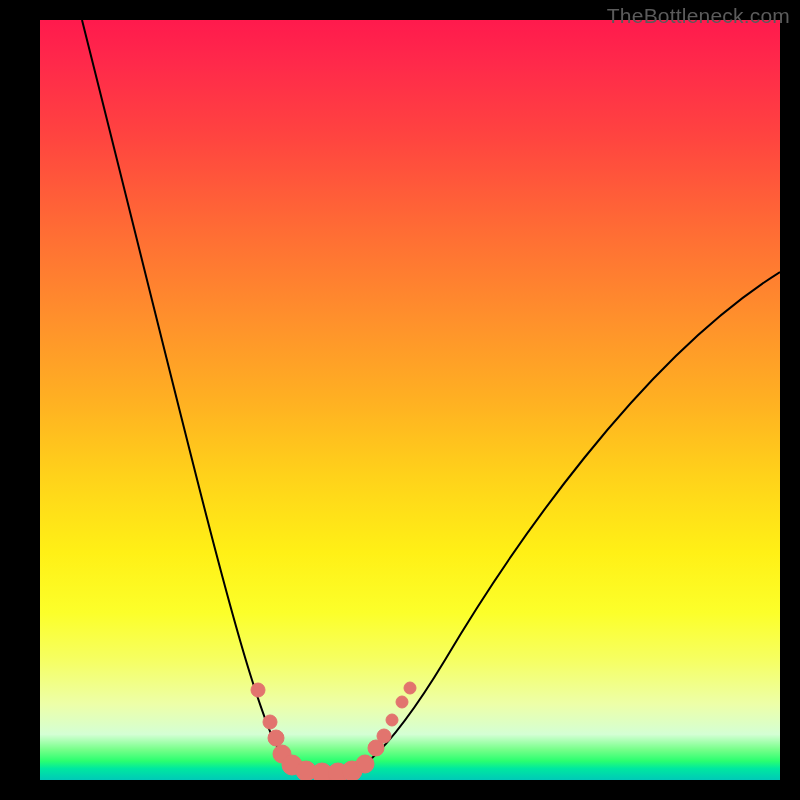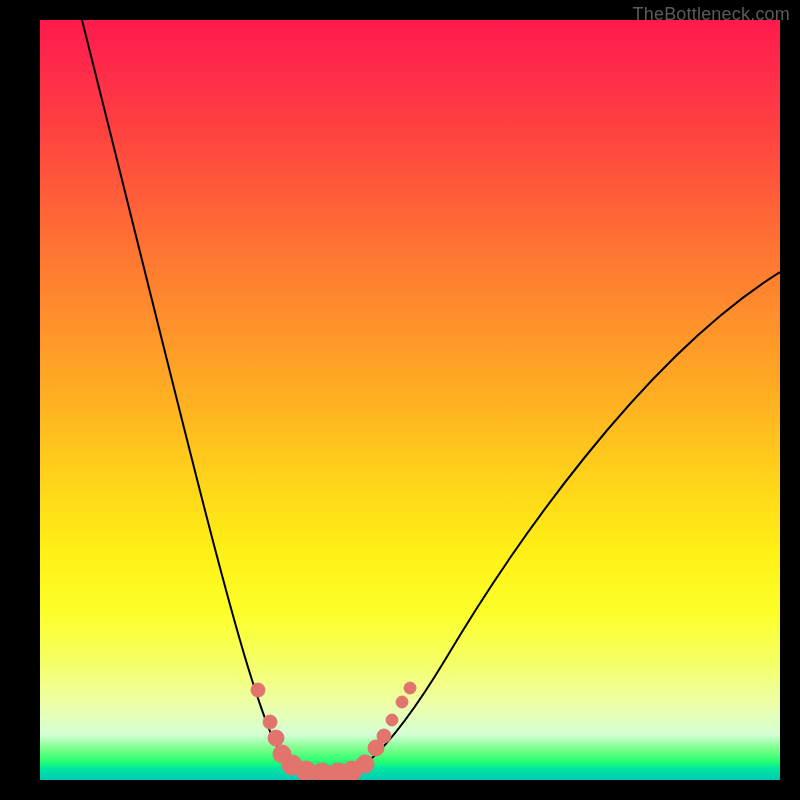--- a/index.html
+++ b/index.html
@@ -40,21 +40,21 @@
       #2aff70 97.5%,
       #00e8a0 98.5%,
       #00c9b8 100%
     );
   }
   .watermark {
     position: absolute;
     top: 4px;
     right: 10px;
     color: #5b5b5b;
-    font-size: 18px;
+    font-size: 21px;
     letter-spacing: 0.2px;
     font-weight: 500;
     user-select: none;
   }
   svg.curve {
     position: absolute;
     left: 0; top: 0;
     width: 740px; height: 760px;
   }
 </style>

